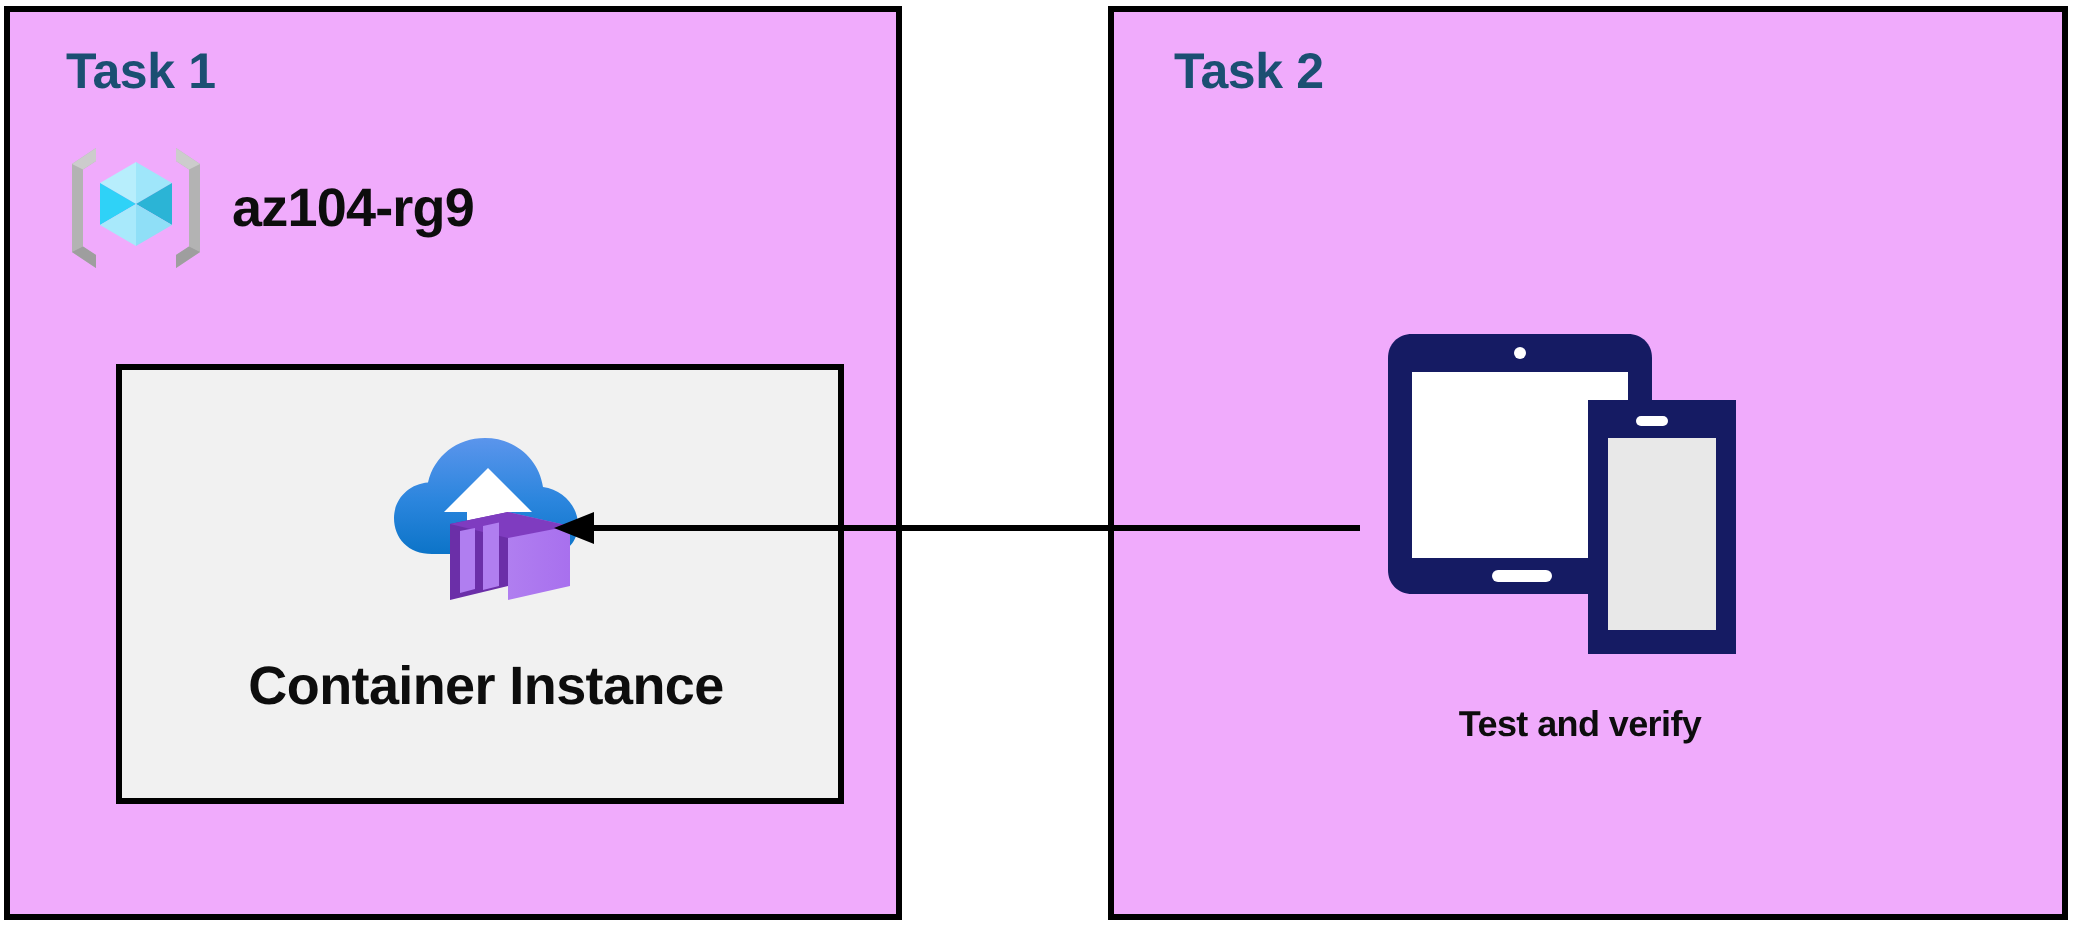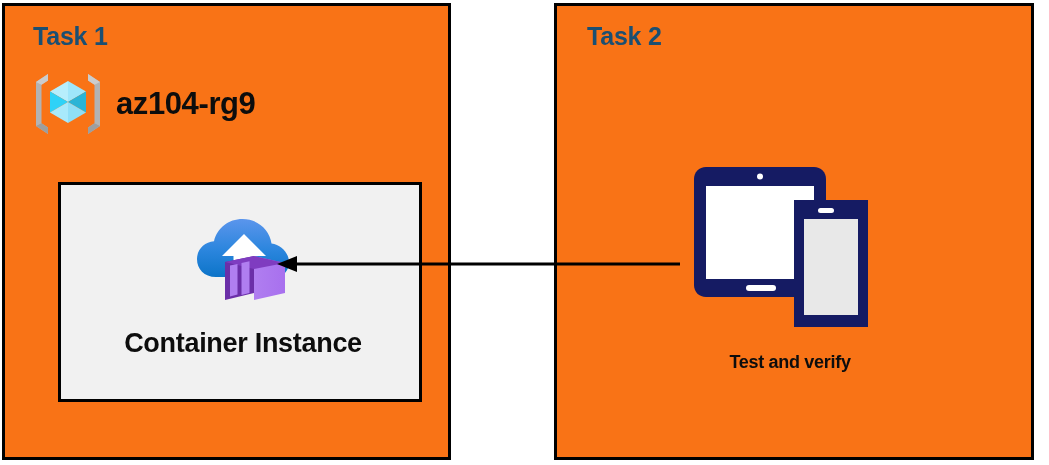--- a/index.html
+++ b/index.html
@@ -18,21 +18,21 @@
   .canvas {
     position: absolute;
     left: 0; top: 0;
     width: 1049px;
     height: 465px;
   }
 
   
   .panel {
     position: absolute;
-    background: #f97316;
+    background: #f0abfc;
     border: 3px solid #000000;
     box-sizing: border-box;
   }
   #panel-task1 {
     left: 2px;
     top: 3px;
     width: 449px;
     height: 457px;
   }
   #panel-task2 {
@@ -57,21 +57,21 @@
   .rg-row {
     position: absolute;
     left: 27px;
     top: 62px;
     display: flex;
     align-items: center;
     gap: 12px;
   }
   .rg-icon { width: 72px; height: 72px; display: block; }
   .rg-label {
-    font-size: 31px;
+    font-size: 27px;
     font-weight: bold;
     color: #0d0d0d;
     white-space: nowrap;
     letter-spacing: -0.4px;
   }
 
   
   #inner-box {
     position: absolute;
     left: 37px;

